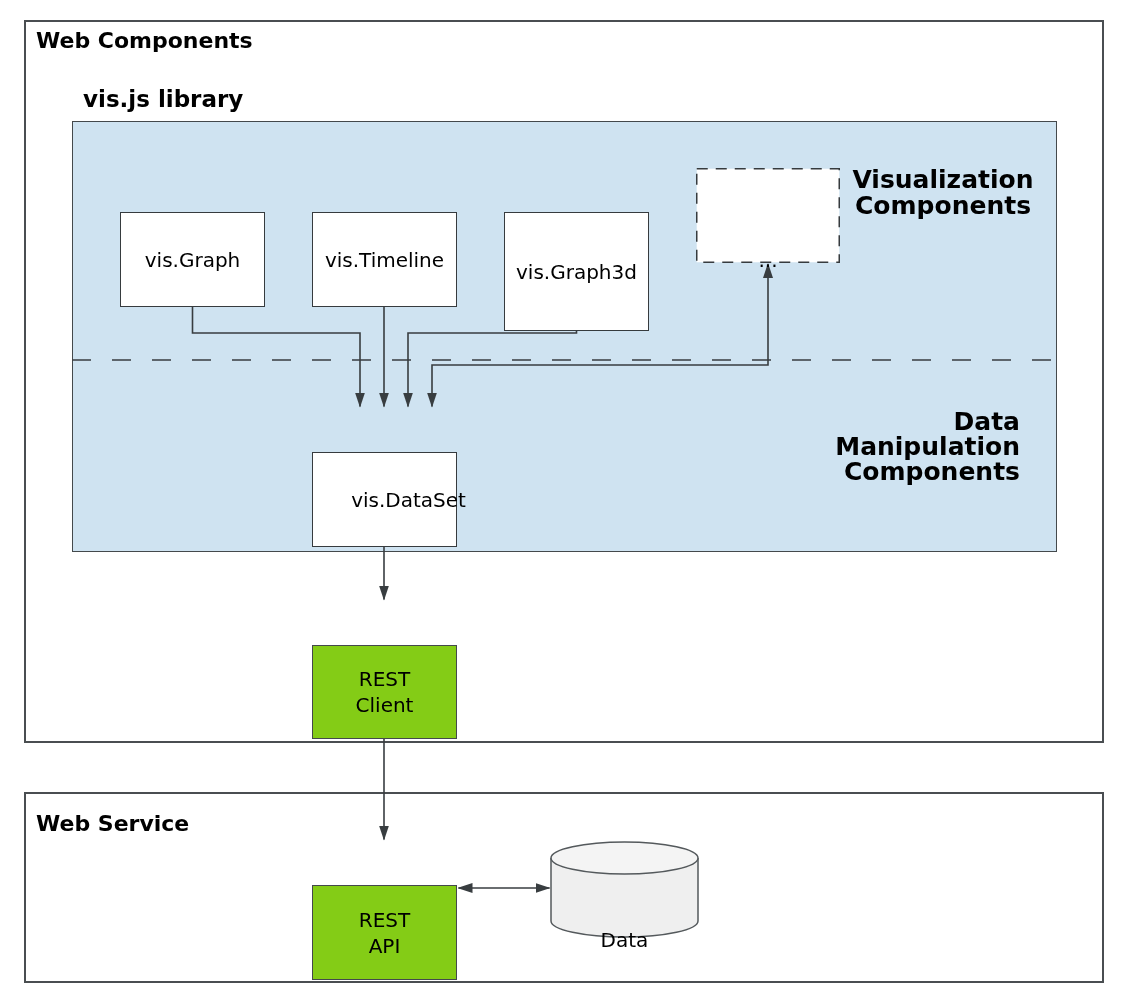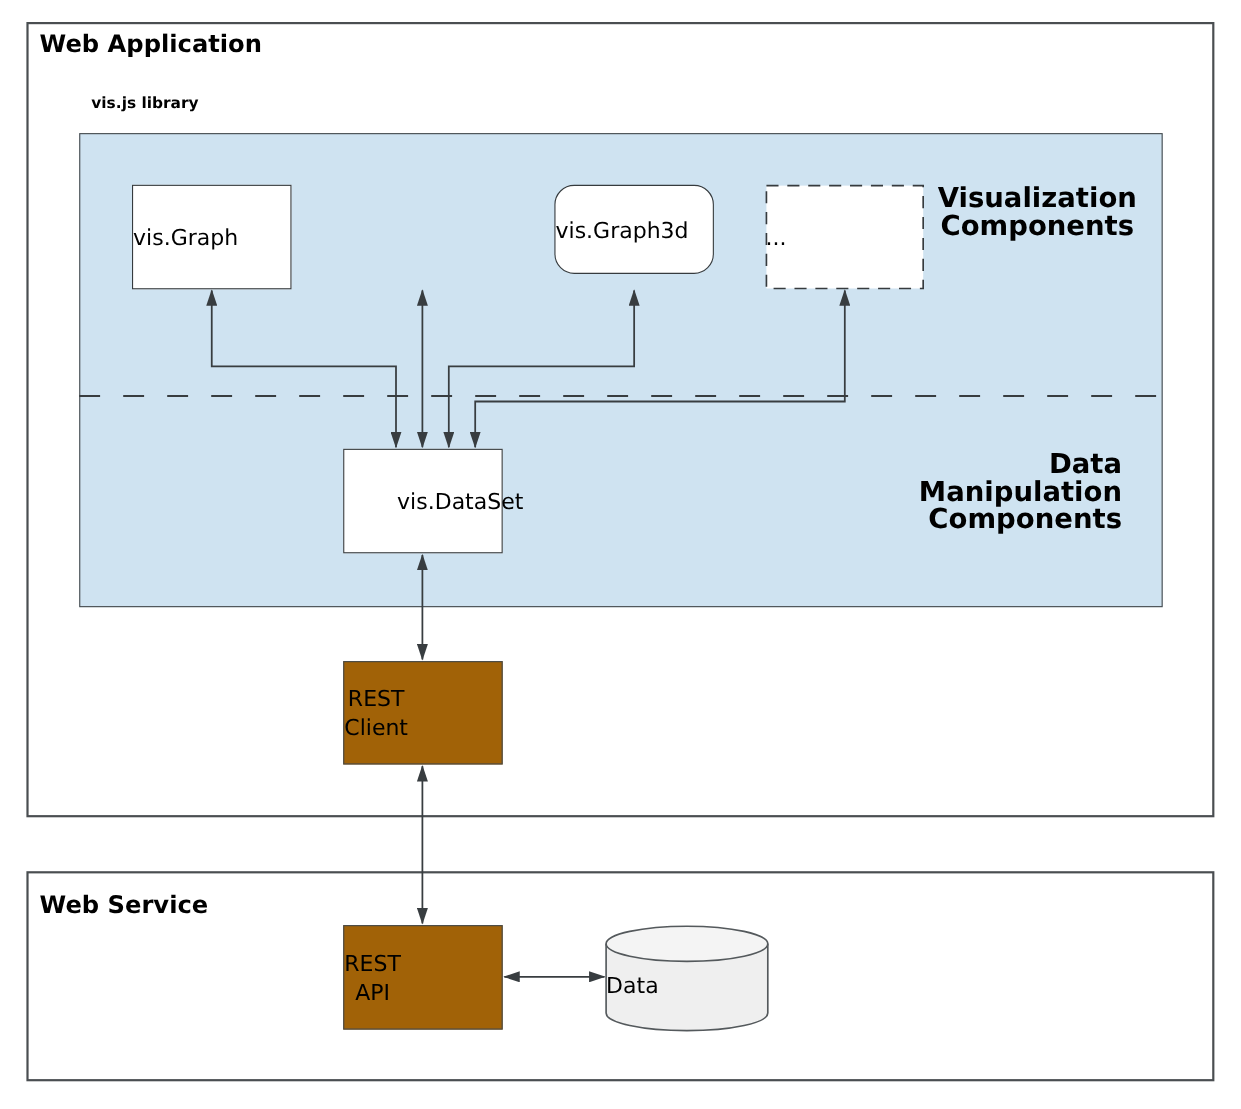--- a/index.html
+++ b/index.html
@@ -6,45 +6,45 @@
   .canvas {
     position:relative; width:1128px; height:1008px; background:#ffffff;
     font-family:"DejaVu Sans","Liberation Sans",sans-serif; color:#000;
     overflow:hidden;
   }
   .abs { position:absolute; }
   .outerbox { border:2px solid #4a4e51; background:transparent; box-sizing:border-box; }
   .panel-blue { background:#cfe3f1; border:1.5px solid #44494c; box-sizing:border-box; }
   .node {
     box-sizing:border-box; border:1.5px solid #363b3e; background:#ffffff;
-    display:flex; align-items:center; text-align:center;
-    font-size:20px; line-height:26px;
+    display:flex; align-items:center; justify-content:center; text-align:center;
+    font-size:20px; line-height:26px;margin-top:44px;
   }
-  .node.gray { background:#a16207; border-color:#44494c; }
+  .node.gray { background:#84cc16; border-color:#44494c; }
   .node.borderless { border:none; background:transparent; }
   .title { font-weight:bold; font-size:22px; }
-  .subtitle { font-weight:bold; font-size:14px; }
+  .subtitle { font-weight:bold; font-size:23px; }
   .sectionlabel { font-weight:bold; font-size:25px; line-height:26px; }
   .pre { white-space:pre-line; }
   .center { text-align:center; }
   .right { text-align:right; }
   svg.wires { position:absolute; left:0; top:0; pointer-events:none; }
   .wire { stroke:#383d40; stroke-width:1.6; fill:none; }
 </style>
 </head>
 <body>
 
 <div class="canvas">
 
   <div class="abs outerbox" style="left:24px; top:20px; width:1080px; height:723px;"></div>
   <div class="abs outerbox" style="left:24px; top:792px; width:1080px; height:191px;"></div>
 
   <div class="abs panel-blue" style="left:72px; top:121px; width:985px; height:431px;"></div>
 
-  <div class="abs title" style="left:36px; top:28px;">Web Application</div>
+  <div class="abs title" style="left:36px; top:28px;">Web Components</div>
   <div class="abs subtitle" style="left:83px; top:86px;">vis.js library</div>
   <div class="abs title" style="left:36px; top:800px;margin-top:11px;">Web Service</div>
 
   <svg class="wires" width="1128" height="1008" viewBox="0 0 1128 1008">
     <defs>
       <marker id="arrow" viewBox="0 0 15 10" refX="14" refY="5" markerWidth="15" markerHeight="10" markerUnits="userSpaceOnUse" orient="auto-start-reverse">
         <path d="M0,0 L15,5 L0,10 Z" fill="#383d40"></path>
       </marker>
     </defs>
 
@@ -60,21 +60,24 @@
     <path class="wire" d="M384,696.5 L384,839.5" marker-start="url(#arrow)" marker-end="url(#arrow)"></path>
     <path class="wire" d="M458.5,888 L549.5,888" marker-start="url(#arrow)" marker-end="url(#arrow)"></path>
 
     <path d="M551,858 L551,921 A73.5,16 0 0 0 698,921 L698,858" fill="#efefef" stroke="#54595c" stroke-width="1.5"></path>
     <ellipse cx="624.5" cy="858" rx="73.5" ry="16" fill="#f4f4f4" stroke="#54595c" stroke-width="1.5"></ellipse>
   </svg>
 
   <div class="abs node" style="left:120px; top:168px; width:145px; height:95px;">
     <span>vis.Graph</span>
   </div>
-  <div class="abs node" style="left:504px; top:168px; width:145px; height:81px;border-radius:18px;">
+  <div class="abs node" style="left:312px; top:168px; width:145px; height:95px;">
+    <span>vis.Timeline</span>
+  </div>
+  <div class="abs node" style="left:504px; top:168px; width:145px; height:119px;">
     <span>vis.Graph3d</span>
   </div>
   <div class="abs node borderless" style="left:696px; top:168px; width:144px; height:95px;">
     <span>...</span>
   </div>
 
   <div class="abs sectionlabel center pre" style="left:843px; top:167px; width:200px;">Visualization
 Components</div>
   <div class="abs sectionlabel right pre" style="left:810px; top:409px; width:210px; line-height:25px;">Data
 Manipulation

